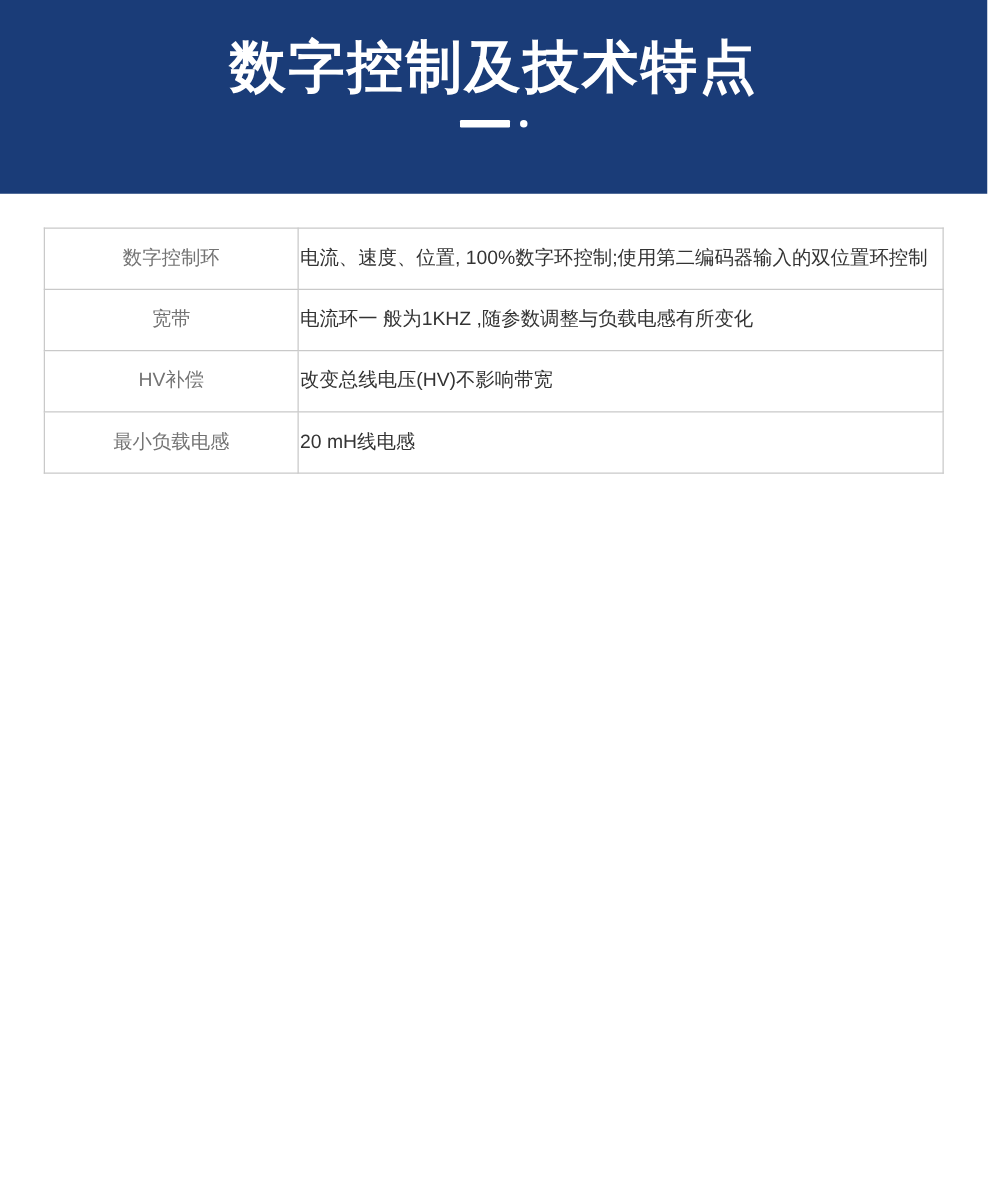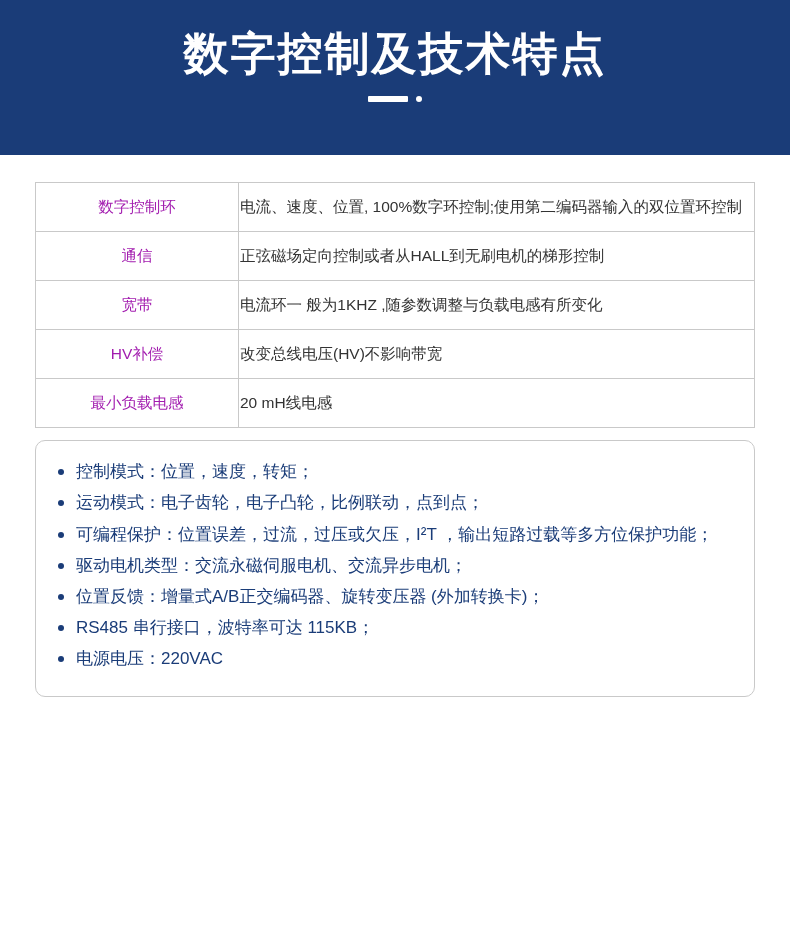--- a/index.html
+++ b/index.html
@@ -73,21 +73,21 @@
     border: 1px solid #c9c9c9;
     font-size: 15.5px;
     color: #333333;
     line-height: 1.55;
     padding: 12px 10px;
     vertical-align: middle;
   }
   table.spec td.label {
     width: 182px;
     text-align: center;
-    color: #a21caf;
+    color: #737373;
   }
   table.spec td.value {
     padding-left: 1px;
     text-align: left;
   }
   
   .bullet-box {
     margin: 12px 35px 0 35px;
     width: 720px;
     box-sizing: border-box;
@@ -133,44 +133,29 @@
   </div>
 
   <div class="table-wrap">
     <table class="spec">
       <tbody>
         <tr>
           <td class="label">数字控制环</td>
           <td class="value">电流、速度、位置, 100%数字环控制;使用第二编码器输入的双位置环控制</td>
         </tr>
         <tr>
-          <td class="label">通信</td>
-          <td class="value">正弦磁场定向控制或者从HALL到无刷电机的梯形控制</td>
-        </tr>
-        <tr>
           <td class="label">宽带</td>
           <td class="value">电流环一 般为1KHZ ,随参数调整与负载电感有所变化</td>
         </tr>
         <tr>
           <td class="label">HV补偿</td>
           <td class="value">改变总线电压(HV)不影响带宽</td>
         </tr>
         <tr>
           <td class="label">最小负载电感</td>
           <td class="value">20 mH线电感</td>
         </tr>
       </tbody>
     </table>
   </div>
 
-  <div class="bullet-box">
-    <ul class="bullets">
-      <li>控制模式：位置，速度，转矩；</li>
-      <li>运动模式：电子齿轮，电子凸轮，比例联动，点到点；</li>
-      <li>可编程保护：位置误差，过流，过压或欠压，I²T ，输出短路过载等多方位保护功能；</li>
-      <li>驱动电机类型：交流永磁伺服电机、交流异步电机；</li>
-      <li>位置反馈：增量式A/B正交编码器、旋转变压器 (外加转换卡)；</li>
-      <li>RS485 串行接口，波特率可达 115KB；</li>
-      <li>电源电压：220VAC</li>
-    </ul>
-  </div>
 
 </div>
 
 </body></html>

